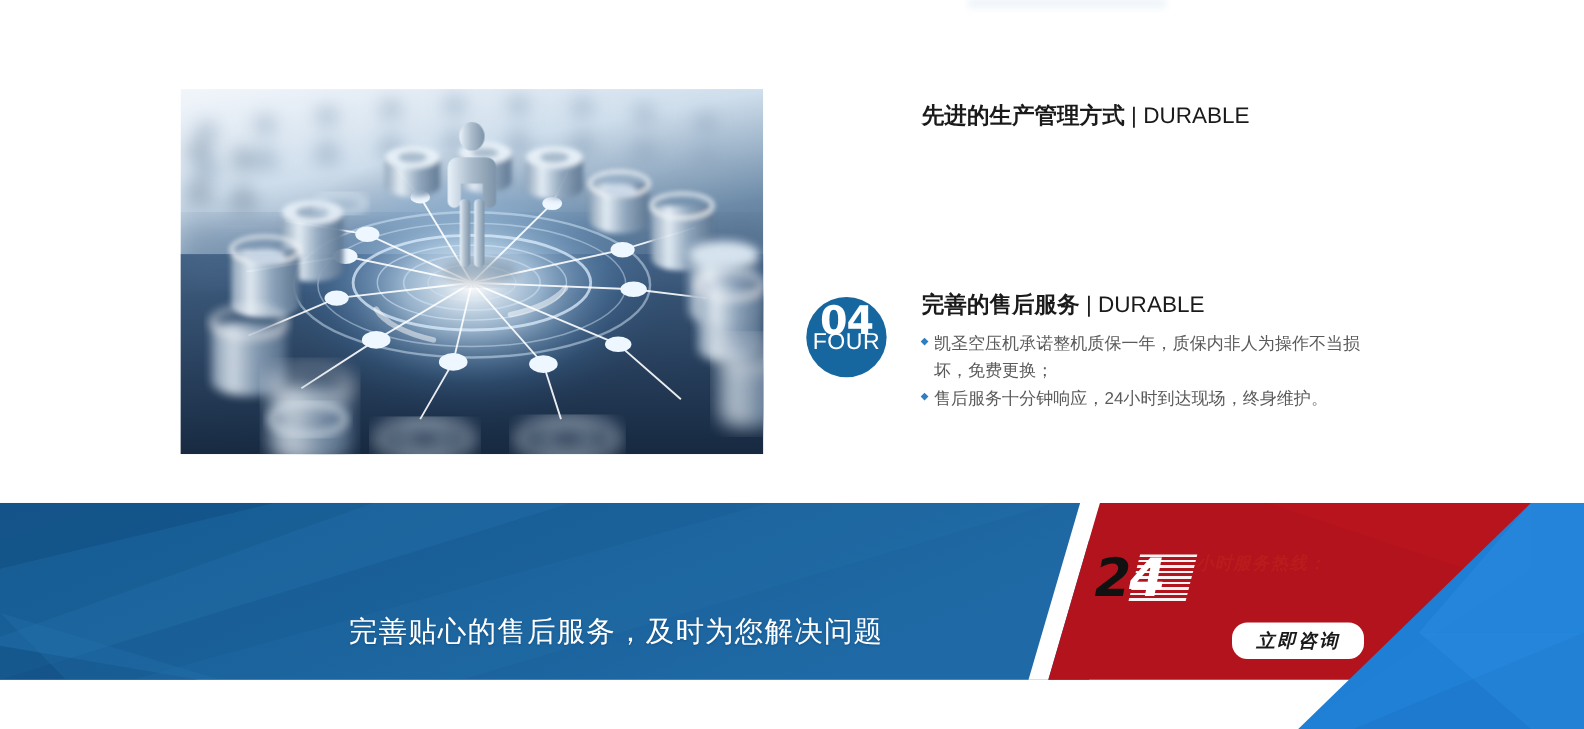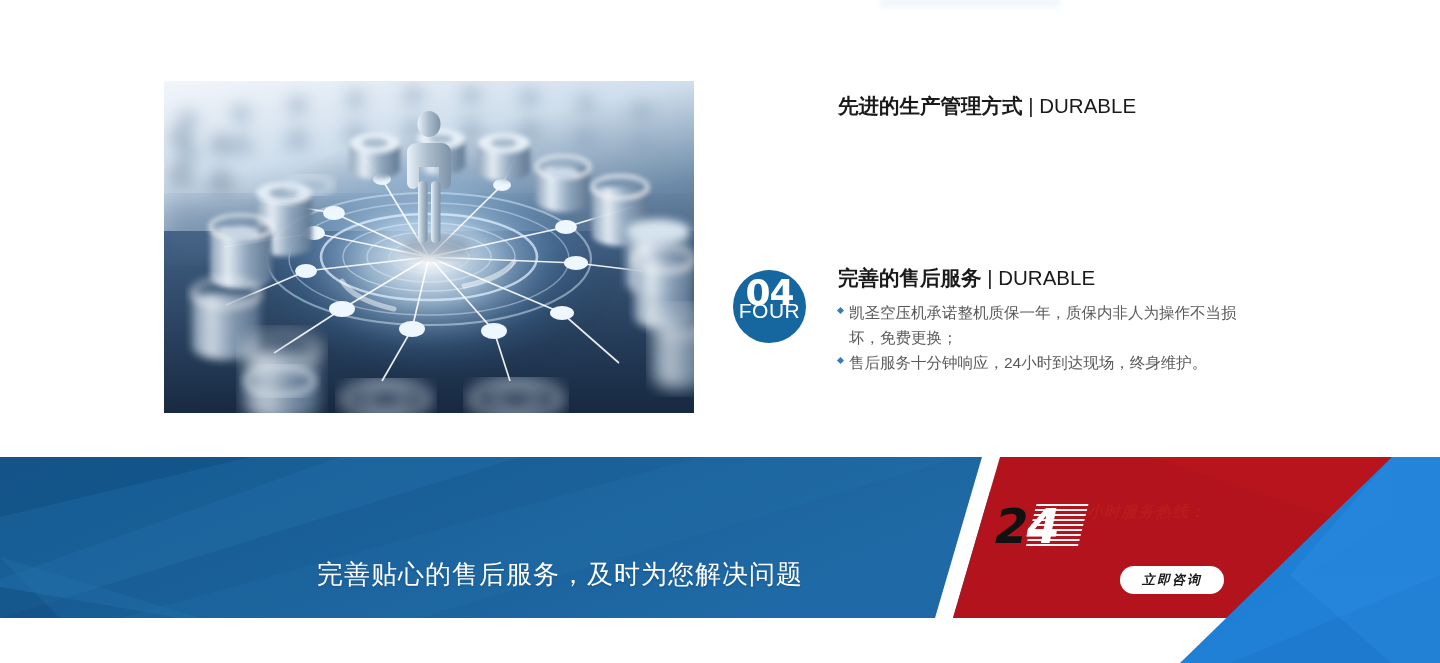--- a/index.html
+++ b/index.html
@@ -127,21 +127,21 @@
   }
   .hotline-number{
     position:absolute;left:92px;top:25px;
     color:#ffffff;font-size:31px;font-weight:bold;font-style:italic;
     font-family:"DejaVu Sans",sans-serif;
     letter-spacing:.5px;white-space:nowrap;
   }
   .consult-btn{
     position:absolute;left:125px;top:68px;
     background:#ffffff;color:#1b1b1b;
-    font-size:13px;font-weight:bold;font-style:italic;
+    font-size:17px;font-weight:bold;font-style:italic;
     padding:5px 22px;border-radius:14px;
     letter-spacing:2px;white-space:nowrap;
     border:none;
     font-family:Liberation Mono, monospace;
   }
 </style>
 </head>
 <body>
 
 <div class="top-artifact"></div>

